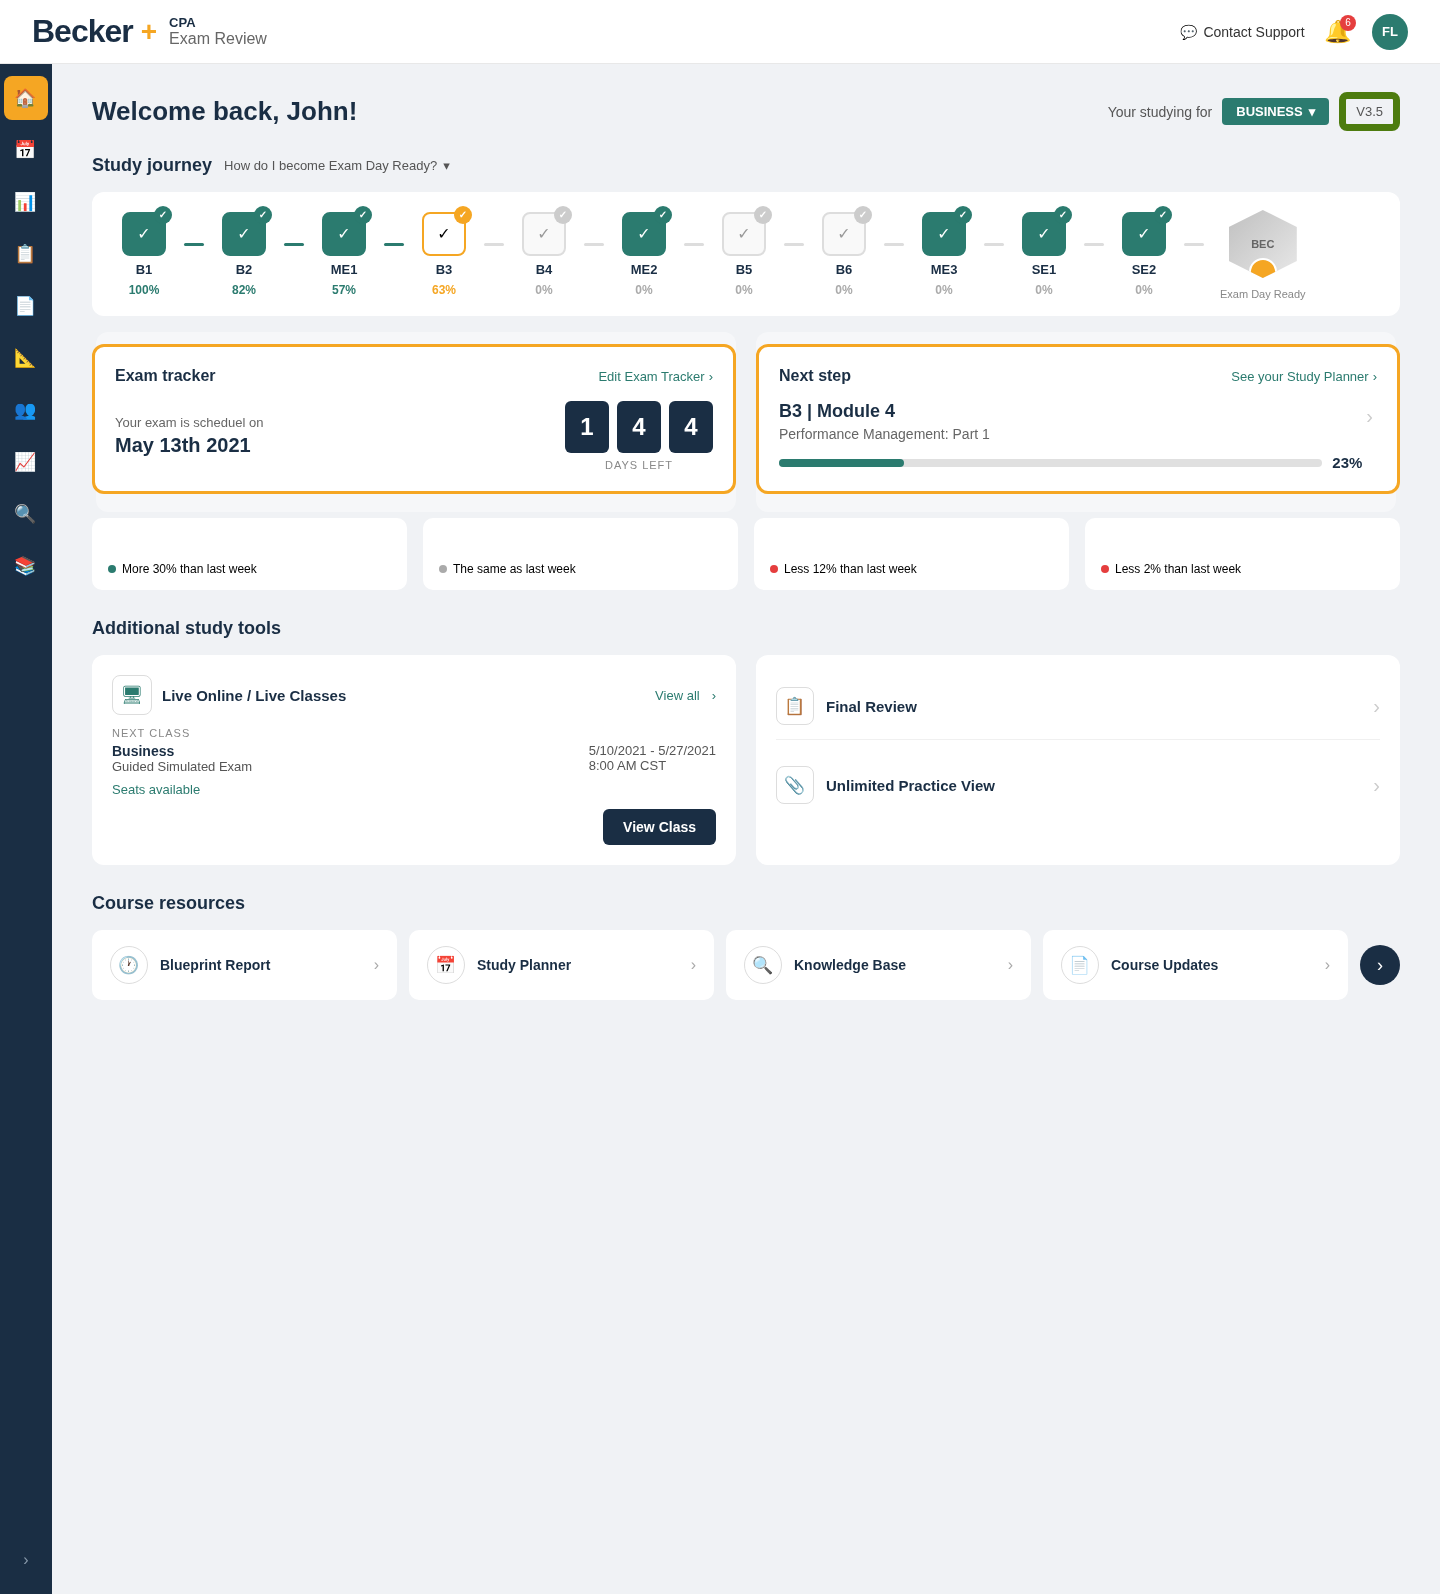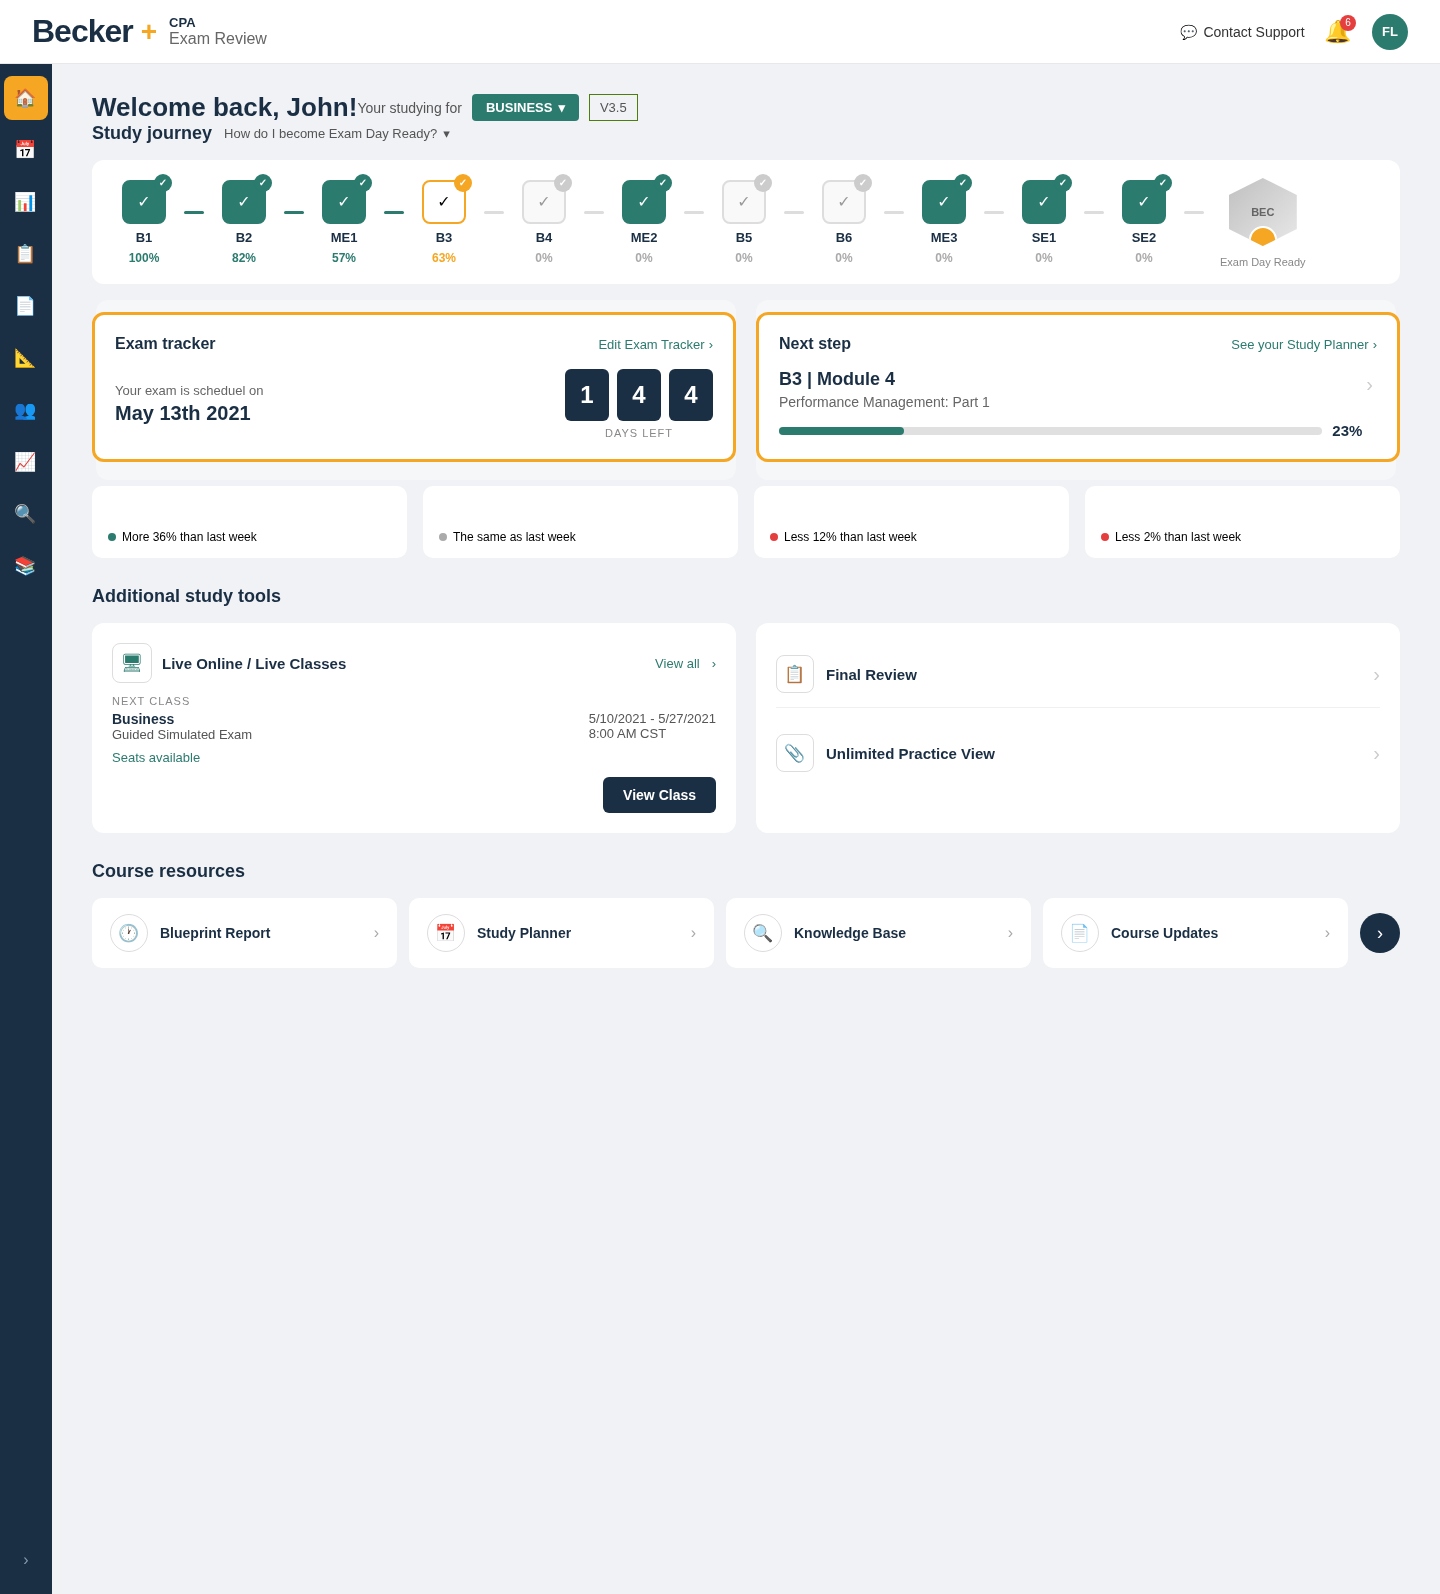--- a/index.html
+++ b/index.html
@@ -62,35 +62,35 @@
       justify-content: center;
       color: #8899aa;
       cursor: pointer;
       font-size: 16px;
     }
 
     
     .main { flex: 1; padding: 28px 40px; }
 
     
-    .welcome-row { display: flex; align-items: center; justify-content: flex-start; }
+    .welcome-row { display: flex; align-items: center; justify-content: space-between; margin-bottom: 24px; }
     .welcome-title { font-size: 26px; font-weight: 800; color: #1a2e44; }
     .studying-for { display: flex; align-items: center; gap: 10px; font-size: 14px; color: #555; }
     .business-badge {
       background: #2b7b6f;
       color: #fff;
       padding: 6px 14px;
       border-radius: 4px;
       font-size: 13px;
       font-weight: 700;
       display: flex;
       align-items: center;
       gap: 6px;
     }
-    .version-badge { border: 1px solid #4d7c0f; border-radius: 0; padding: 5px 10px; font-size: 13px; color: #555; }
+    .version-badge { border: 7px solid #4d7c0f; border-radius: 8px; padding: 5px 10px; font-size: 13px; color: #555; }
 
     
     .section-header { display: flex; align-items: center; gap: 12px; margin-bottom: 16px; }
     .section-title { font-size: 18px; font-weight: 800; color: #1a2e44; }
     .journey-dropdown { display: flex; align-items: center; gap: 6px; font-size: 13px; color: #555; cursor: pointer; }
 
     .journey-track {
       display: flex;
       align-items: center;
       gap: 8px;
@@ -627,21 +627,21 @@
           </div>
         </div>
       </div>
     </div>
 
     <div class="scores-row">
       <div class="score-card">
         <div style="height:30px;"></div>
         <div class="score-indicator">
           <span class="dot green"></span>
-          <span>More 36% than last week</span>
+          <span>More 30% than last week</span>
         </div>
       </div>
       <div class="score-card">
         <div style="height:30px;"></div>
         <div class="score-indicator">
           <span class="dot gray"></span>
           <span>The same as last week</span>
         </div>
       </div>
       <div class="score-card">

